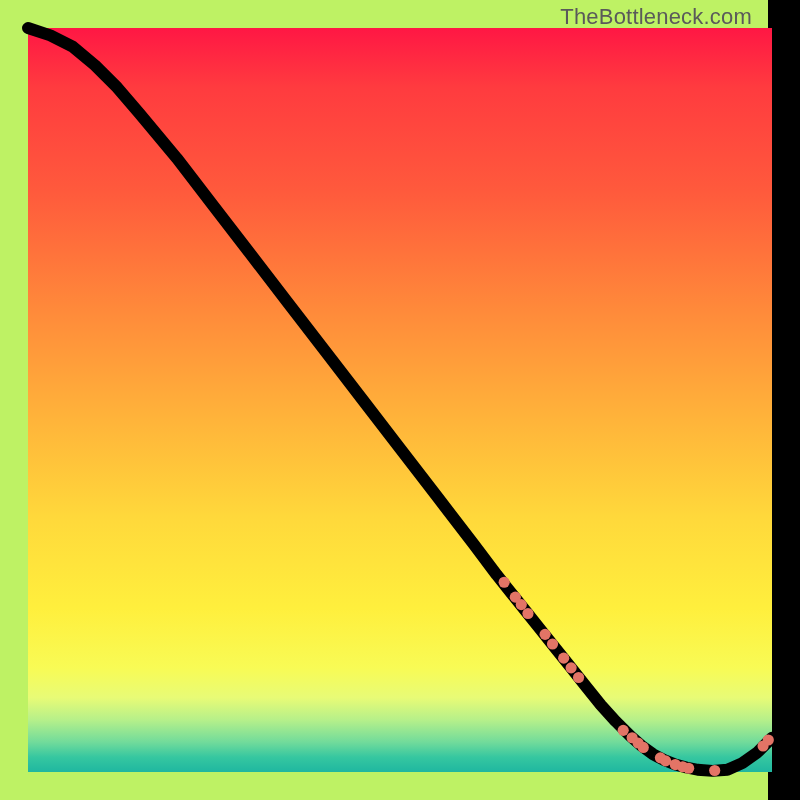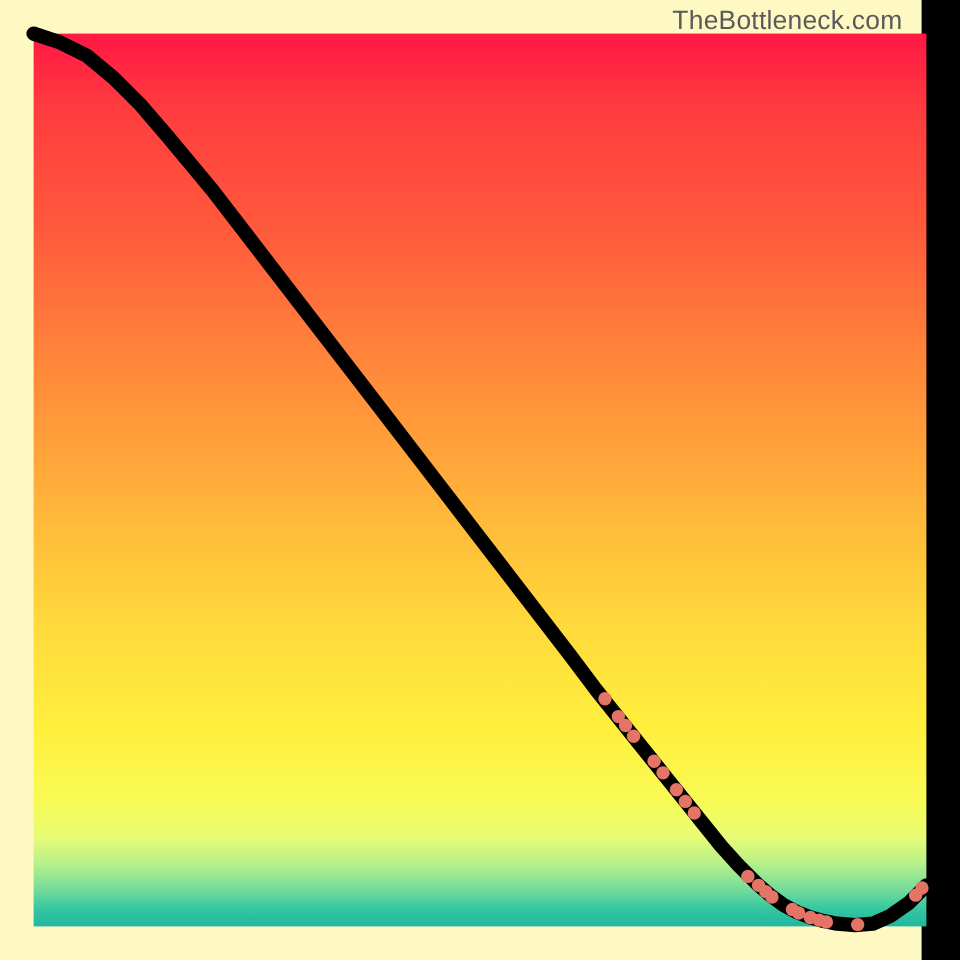--- a/index.html
+++ b/index.html
@@ -8,21 +8,21 @@
     width: 800px;
     height: 800px;
     background: #000;
     font-family: Arial, Helvetica, sans-serif;
     overflow: hidden;
   }
   .frame {
     position: relative;
     width: 768px;
     height: 800px;
-    background: #fef9c3;
+    background: #bef264;
   }
   .watermark {
     position: absolute;
     top: 4px;
     right: 16px;
     color: #5a5a5a;
     font-size: 22px;
     font-weight: 500;
     letter-spacing: 0.2px;
   }

